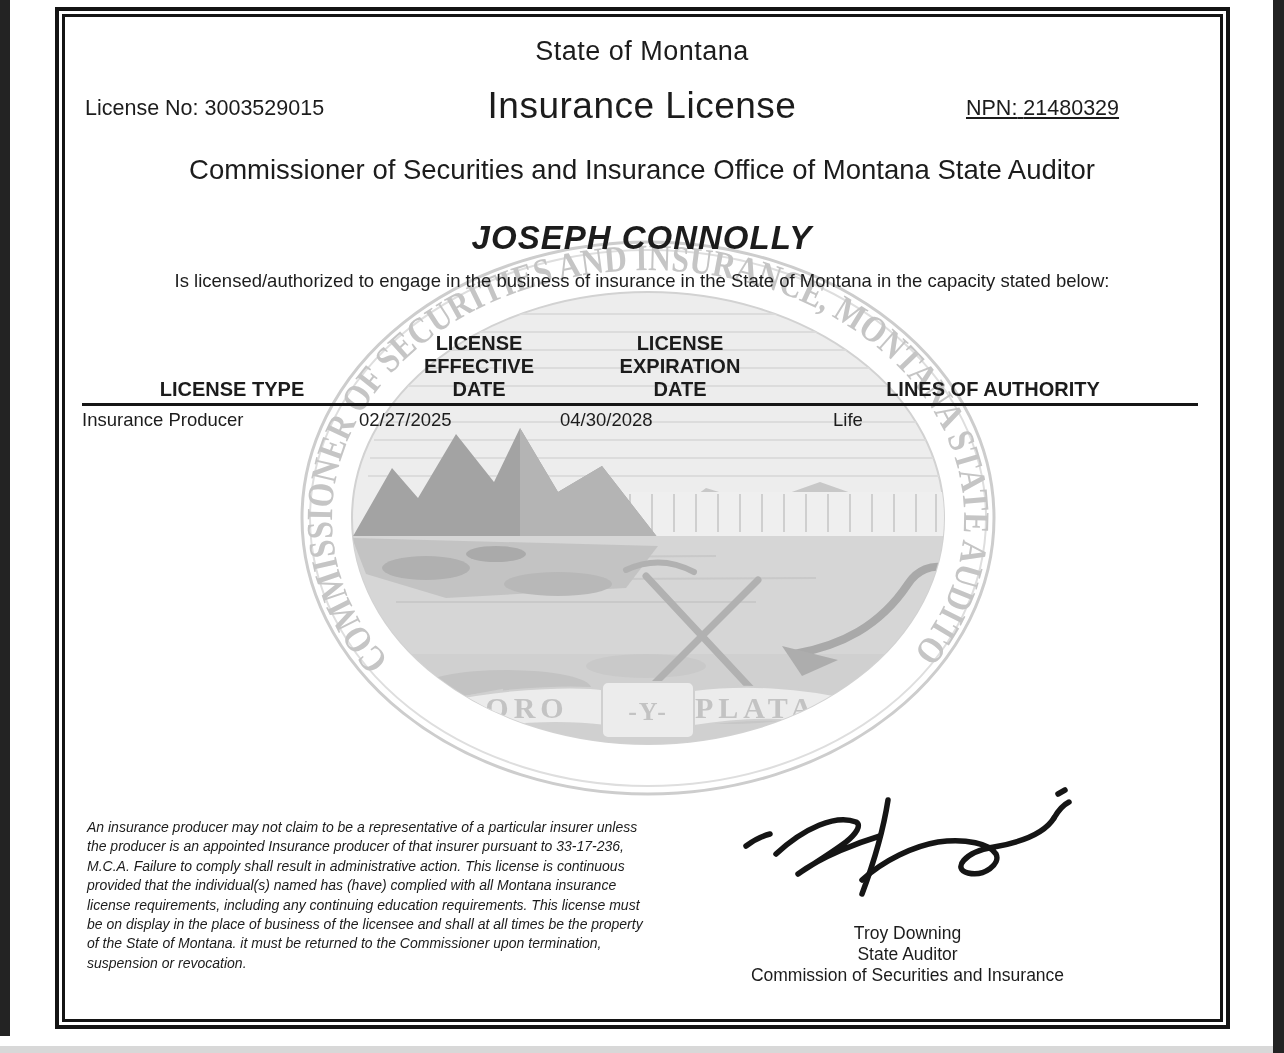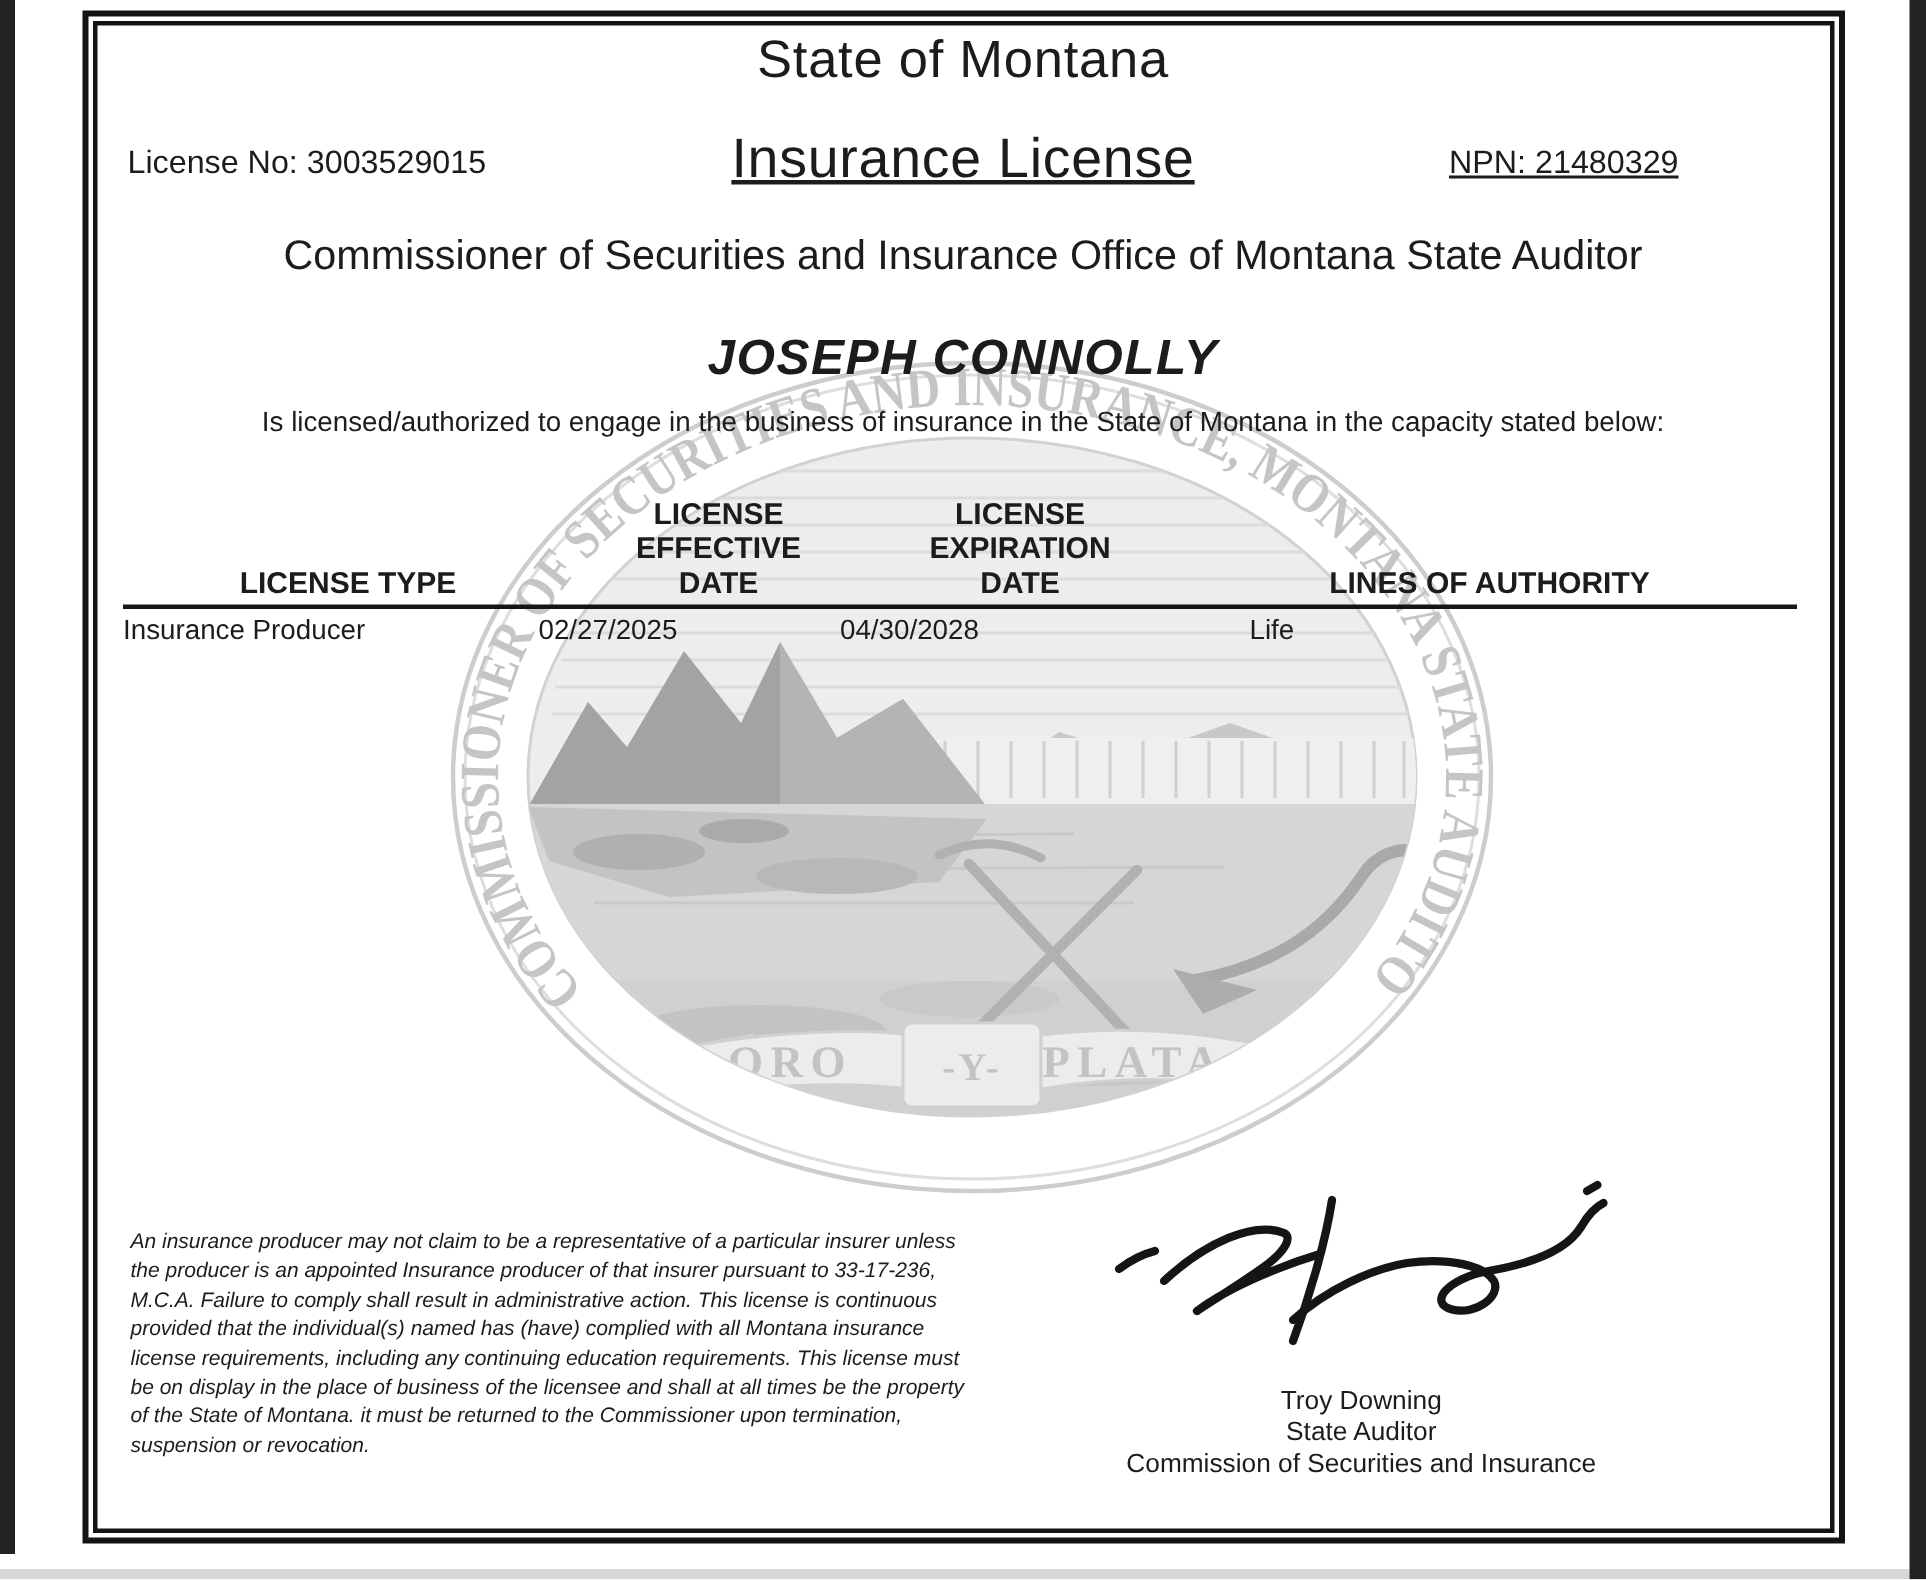--- a/index.html
+++ b/index.html
@@ -16,22 +16,22 @@
   .frame-outer {
     left:55px; top:7px; width:1167px; height:1014px;
     border:4px solid #141414;
   }
   .frame-inner {
     position:absolute; left:3px; top:3px; right:3px; bottom:3px;
     border:3px solid #141414;
   }
 
   .centered { left:56px; width:1172px; text-align:center; }
-  .doc-title      { top:20px;  font-size:35px; letter-spacing:0.5px; }
-  .doc-subtitle   { top:85px;  font-size:37px; letter-spacing:0.5px;text-decoration:underline; }
+  .doc-title      { top:36px;  font-size:27px; letter-spacing:0.5px; }
+  .doc-subtitle   { top:85px;  font-size:37px; letter-spacing:0.5px; }
   .license-no-line{ left:85px;  top:96px; font-size:21.5px; }
   .npn-line       { left:966px; top:96px; font-size:21.5px;text-decoration:underline; }
   .office-line    { top:154px; font-size:27.5px; }
   .licensee-name  { top:219px; font-size:33px; font-weight:bold; font-style:italic; letter-spacing:1px; }
   .auth-line      { top:270px; font-size:18.5px; }
   .residency      { top:295px; font-size:15.5px; font-weight:bold; letter-spacing:0.3px; }
 
   .table-layer { left:0; top:0; width:1284px; height:401px; }
   .th {
     position:absolute; bottom:0; text-align:center;

